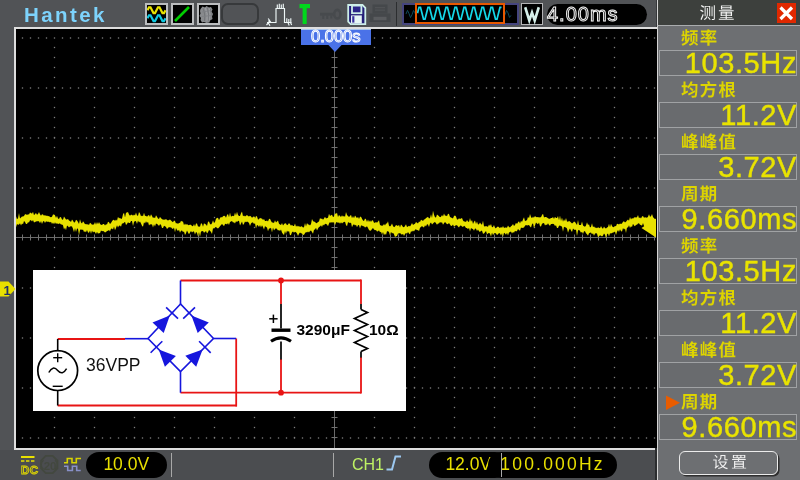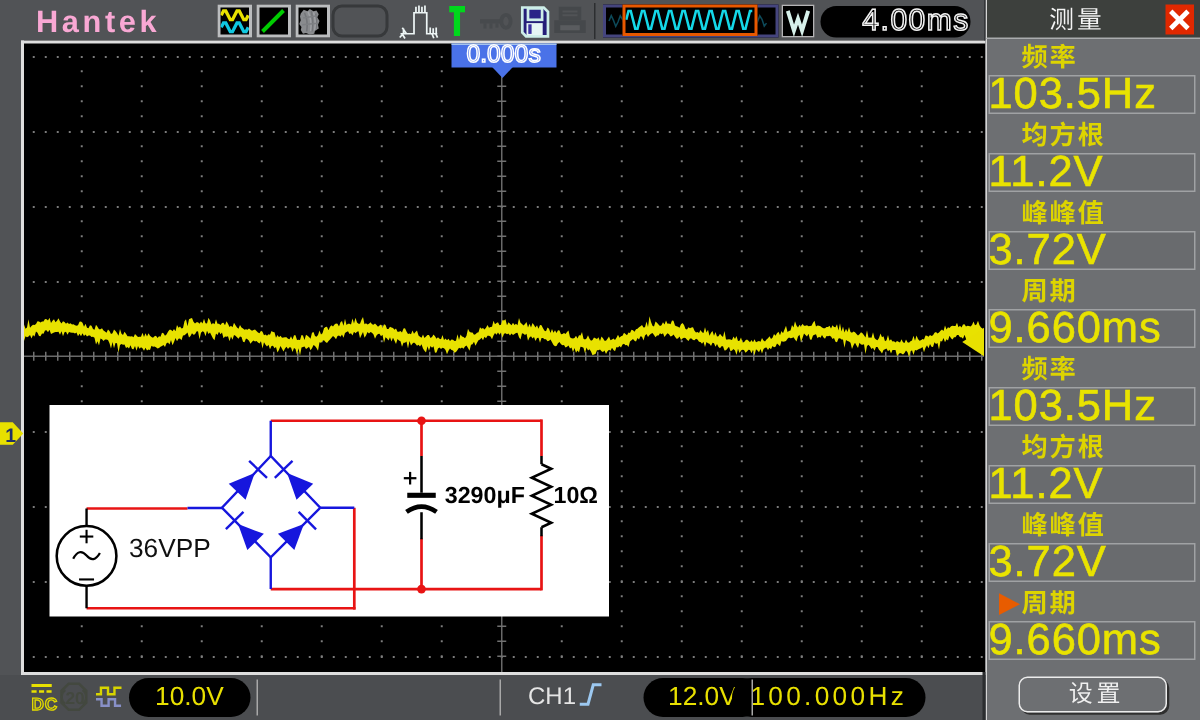--- a/index.html
+++ b/index.html
@@ -1,51 +1,51 @@
 <!DOCTYPE html>
 <html><head><meta charset="utf-8"><style>
 * { margin:0; padding:0; box-sizing:border-box; }
 html,body { width:800px; height:480px; overflow:hidden; background:#515356;
   font-family:"Liberation Sans", sans-serif; }
 .abs { position:absolute; }
 #logo { left:24px; top:3px; font-size:20.5px; font-weight:bold; letter-spacing:2.4px;
-  color:#f9a8d4; }
+  color:#7dd3fc; }
 .ibox { top:2.5px; width:23px; height:22px; background:#000; border:2px solid #bbbdbf; }
 #obox { left:221px; top:3px; width:38px; height:22px; border:2px solid #37393b; border-radius:7px; }
 #tsep { left:395.5px; top:2px; width:1.5px; height:24px; background:#2c2e30; }
 #prev { left:402px; top:2.5px; width:116.5px; height:22px; background:#000; border:2px solid #45457e; }
 #wbox { left:521px; top:2.5px; width:22px; height:22px; background:#000; border:1.5px solid #b4b4b6;
   color:#d8f2ec; font-weight:bold; font-size:15px; text-align:center; line-height:19px; }
 #tb4 { left:547px; top:3.5px; width:99.5px; height:21px; background:#000; border-radius:10.5px;
-  color:transparent; -webkit-text-stroke:1px #f2f2f2; font-size:20px; text-align:right;
+  color:transparent; -webkit-text-stroke:1px #f2f2f2; font-size:20px; text-align:left;
   line-height:20px; letter-spacing:1px; }
 #scope { left:14px; top:27px; width:643px; height:423px; background:#000;
   border:2px solid #dedede; border-right:none; }
 #inset { left:33px; top:270px; width:373px; height:141px; background:#fff; }
 #tmark { left:301px; top:29px; width:69.5px; height:15.5px; background:#4a72e8;
   border-top:1.5px solid #a6c4ee;
   color:transparent; -webkit-text-stroke:1px #fff; font-size:16.5px; text-align:center;
   line-height:13.5px; }
 #panel { left:657px; top:0; width:143px; height:480px; background:#6d6f72;
   border-left:1px solid #d4d4d4; }
 #phead { left:657px; top:0; width:143px; height:26px; background:#3d403d;
   border-left:1px solid #d4d4d4; border-bottom:1px solid #aaacae; }
 #xbtn { left:776.5px; top:2.5px; width:19px; height:20px; background:#e02800; }
 .pbox { position:absolute; left:659px; width:138px; height:26px; background:#696b6e;
   border:1px solid #a0a2a4; }
 .pval { position:absolute; left:659px; width:138px; height:28px; color:#e9e300;
-  font-size:29px; line-height:27.5px; text-align:left; letter-spacing:0.6px;
+  font-size:29px; line-height:27.5px; text-align:right; letter-spacing:0.6px;
   -webkit-text-stroke:0.4px #e9e300; }
 #sbtn { left:678.5px; top:451px; width:99.5px; height:24px; border:1.7px solid #ececec;
   border-radius:6px; box-shadow:1.5px 1.5px 0 #2f2f2f; }
 #botbar { left:0; top:449.5px; width:657px; height:30.5px; background:#4b4d50; }
 .pill { position:absolute; background:#000; border-radius:13px; height:26px; top:452px;
   color:#e8e000; font-size:17.5px; text-align:center; line-height:25px; }
 .bsep { position:absolute; top:453px; width:1px; height:24px; background:#a8a8a8; }
-#ch1 { left:352px; top:456px; color:#e5e5e5; font-size:16px; }
+#ch1 { left:352px; top:456px; color:#bef264; font-size:16px; }
 </style></head><body>
 <div class="abs ibox" style="left:144.5px">
  <svg width="19" height="18">
   <path d="M0.5,5.2 L2.0,2.3 L3.5,2.3 L5.0,5.2 L6.5,8.1 L8.0,8.1 L9.5,5.2 L11.0,2.3 L12.5,2.3 L14.0,5.2 L15.5,8.1 L17.0,8.1 L18.5,5.2" fill="none" stroke="#e8e200" stroke-width="2.2"></path>
   <path d="M0.5,13.2 L2.0,10.3 L3.5,10.3 L5.0,13.2 L6.5,16.1 L8.0,16.1 L9.5,13.2 L11.0,10.3 L12.5,10.3 L14.0,13.2 L15.5,16.1 L17.0,16.1 L18.5,13.2" fill="none" stroke="#10c8e0" stroke-width="2.2"></path>
  </svg>
 </div>
 <div class="abs ibox" style="left:170.5px">
  <svg width="19" height="18">
       <line x1="2" y1="16" x2="16" y2="2" stroke="#00cc00" stroke-width="2.6"></line>

